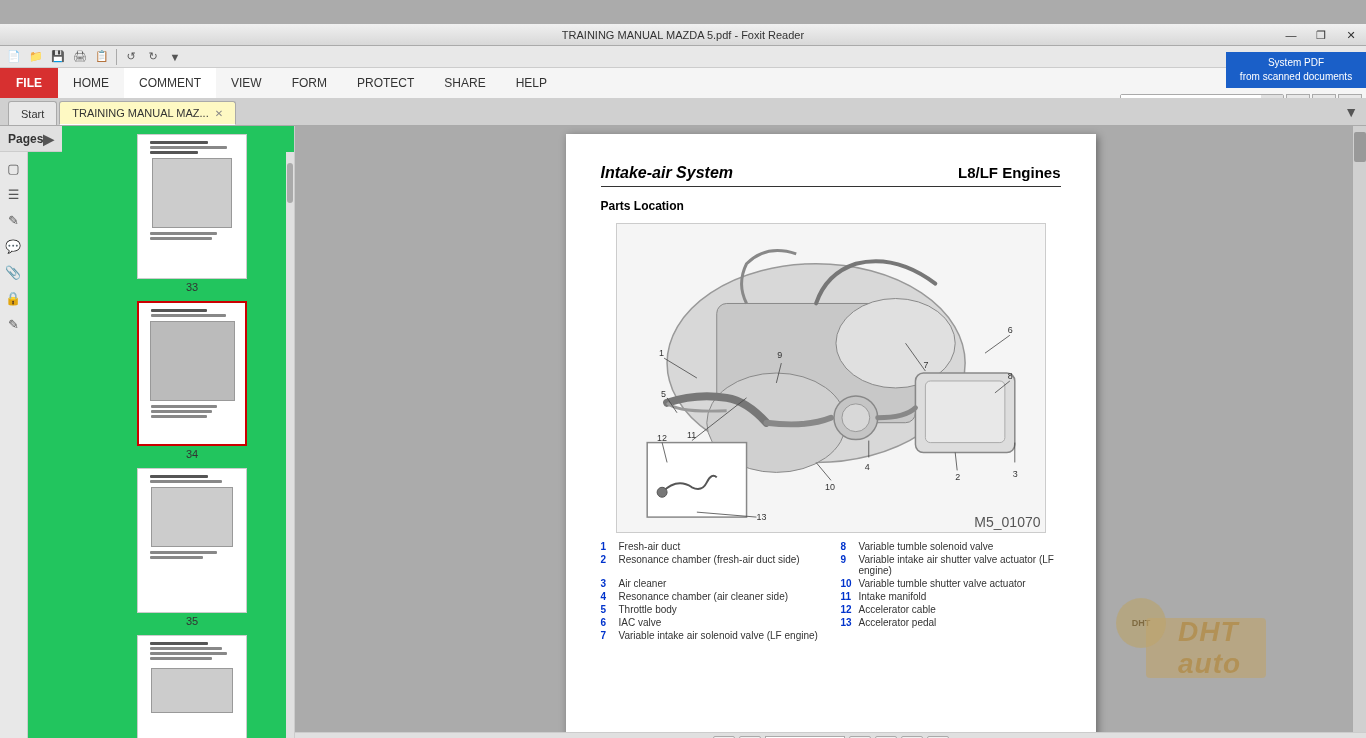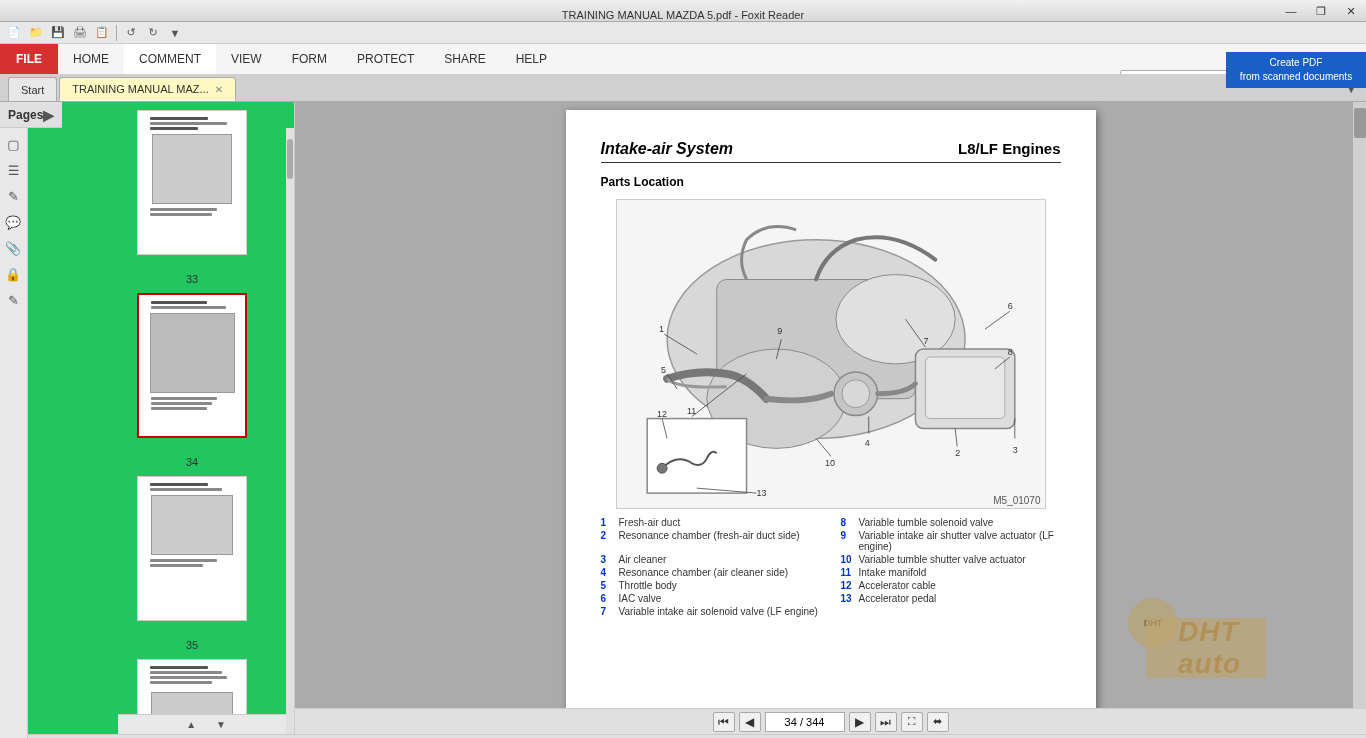--- a/index.html
+++ b/index.html
@@ -1,22 +1,22 @@
 <!DOCTYPE html>
 <html><head>
   <meta charset="utf-8">
   <style>
     * { margin: 0; padding: 0; box-sizing: border-box; }
     body { width: 1366px; height: 738px; overflow: hidden; font-family: Arial, sans-serif; font-size: 12px; background: #ababab; }
 
     
     #title-bar {
       width: 100%; height: 22px; background: linear-gradient(to bottom, #f0f0f0, #d8d8d8);
-      display: flex; align-items: flex-end; justify-content: center;
-      border-bottom: 1px solid #aaa; position: relative;
+      display: flex; align-items: center; justify-content: center;
+      border-bottom: 1px solid #aaa; position: relative; margin-top: 24px;
     }
     #title-bar .title { font-size: 11px; color: #333; }
     #title-bar .window-controls { position: absolute; right: 0; top: 0; height: 100%; display: flex; }
     #title-bar .window-controls span {
       width: 30px; height: 22px; display: flex; align-items: center; justify-content: center;
       font-size: 11px; cursor: pointer; color: #333;
     }
 
     
     #quick-access {
@@ -116,21 +116,21 @@
     }
 
     
     #pages-panel {
       margin-left: 28px; overflow: hidden; flex: 1; display: flex; flex-direction: column;
     }
     #pages-scroll {
       flex: 1; overflow-y: auto; padding: 8px 4px; display: flex; flex-direction: column; align-items: center; gap: 8px;
     }
     .page-thumb {
-      width: 110px; cursor: pointer; display: flex; flex-direction: column; align-items: center; gap: 18px;
+      width: 110px; cursor: pointer; display: flex; flex-direction: column; align-items: center; gap: 2px;
     }
     .page-thumb-img {
       width: 110px; height: 145px; background: white; border: 1px solid #ccc;
       overflow: hidden; position: relative; display: flex; flex-direction: column;
     }
     .page-thumb.selected .page-thumb-img { border: 2px solid #cc0000; }
     .page-num { font-size: 11px; color: #333; }
 
     
     .thumb-line { height: 3px; background: #888; margin: 2px 6px; border-radius: 1px; }
@@ -183,21 +183,21 @@
     .engine-diagram {
       width: 430px; height: 310px; background: #f8f8f8; border: 1px solid #ccc;
       margin: 0 auto 8px auto; position: relative; overflow: hidden;
     }
     .parts-list {
       display: grid; grid-template-columns: 1fr 1fr; gap: 2px 20px;
       font-size: 10px; color: #333; margin-top: 6px;
     }
     .parts-list-item { display: flex; gap: 4px; }
     .parts-list-num { color: #0033cc; font-weight: bold; min-width: 14px; }
-    .m5-code { position: absolute; bottom: 2px; right: 4px; font-size: 10px; color: #555; }
+    .m5-code { position: absolute; bottom: 2px; right: 4px; font-size: 14px; color: #555; }
 
     
     #nav-bar {
       height: 26px; background: #e0e0e0; border-top: 1px solid #ccc;
       display: flex; align-items: center; justify-content: center; gap: 4px;
     }
     .nav-btn {
       width: 22px; height: 20px; background: #f0f0f0; border: 1px solid #aaa;
       cursor: pointer; display: flex; align-items: center; justify-content: center;
       font-size: 12px; color: #333; border-radius: 2px;
@@ -232,21 +232,21 @@
     .watermark-bg {
       position: absolute; width: 120px; height: 60px; bottom: 0; right: 0;
       background: rgba(200,160,80,0.6); border-radius: 4px;
       display: flex; align-items: center; justify-content: center; padding-left: 32px;
     }
     .watermark-text {
       font-size: 28px; font-weight: 900; color: rgba(180,130,40,0.85);
       font-style: italic; letter-spacing: 1px;
     }
     .watermark-circle {
-      position: absolute; top: 0; left: 12px; width: 50px; height: 50px;
+      position: absolute; top: 0; left: 0; width: 50px; height: 50px;
       border-radius: 50%; background: rgba(200,160,60,0.5);
       display: flex; align-items: center; justify-content: center;
     }
     .watermark-sub { font-size: 9px; color: rgba(100,70,10,0.9); font-weight: bold; text-align: center; }
 
     
     #viewer-scrollbar {
       position: absolute; right: 0; top: 0; bottom: 26px; width: 14px;
       background: #d0d0d0; border-left: 1px solid #aaa;
     }
@@ -309,21 +309,21 @@
     <span>Start</span>
   </div>
   <div class="tab active">
     <span>TRAINING MANUAL MAZ...</span>
     <span class="tab-close">✕</span>
   </div>
   <div class="tab-dropdown">▼</div>
 </div>
 
 <div id="create-pdf-banner">
-  <div>Create PDF</div>
+  <div>System PDF</div>
   <div>from scanned documents</div>
 </div>
 
 <div id="main-area">
 
   <div id="sidebar">
     <div id="sidebar-header">
       <span>Pages</span>
       <span id="sidebar-collapse">▶</span>
     </div>

